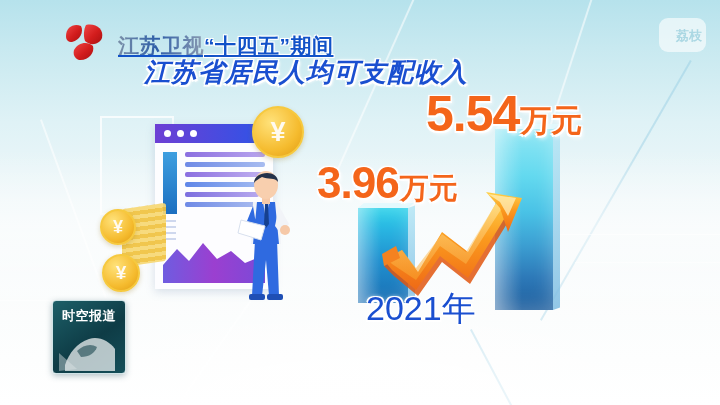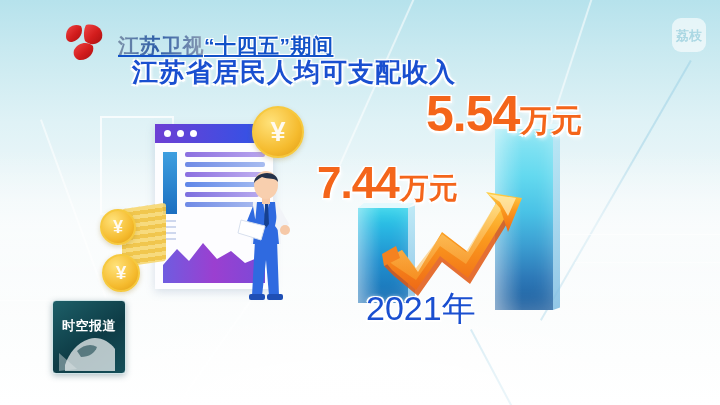--- a/index.html
+++ b/index.html
@@ -30,31 +30,32 @@
     color:#1152c8;letter-spacing:.5px;white-space:nowrap;
     text-shadow:0 0 3px #fff,1px 1px 0 #fff,-1px 1px 0 #fff,1px -1px 0 #fff,-1px -1px 0 #fff;
     text-decoration:underline;
   }
   .brandword{
     background:linear-gradient(90deg,#7a8fa8,#2f5ea8 45%,#8a9ab0);
     -webkit-background-clip:text;background-clip:text;color:transparent;
     font-weight:bold;text-shadow:none;
   }
   .title-line2{
-    position:absolute;left:132px;top:55px;font-size:26px;font-weight:bold;
+    position:absolute;left:144px;top:55px;font-size:26px;font-weight:bold;
     color:#1a4fd0;letter-spacing:1px;white-space:nowrap;
     text-shadow:0 0 4px #fff,1.5px 1.5px 0 #fff,-1.5px 1.5px 0 #fff,1.5px -1.5px 0 #fff,-1.5px -1.5px 0 #fff,2px 2px 3px rgba(255,255,255,.9);
+    font-style:italic;
   }
 
   
   .wm{position:absolute;right:14px;top:18px;display:flex;align-items:center;gap:9px;opacity:.62;}
   .wm-icon{
     width:34px;height:34px;border-radius:9px;background:#fff;
     display:flex;align-items:center;justify-content:center;
-    font-size:13px;font-weight:bold;color:#9dcfdd;line-height:1;
+    font-size:13px;font-weight:bold;color:#9dcfdd;line-height:1;padding-left:13px;
   }
   .wm-text{font-size:29px;font-weight:bold;color:#fff;letter-spacing:2px;
            text-shadow:0 1px 2px rgba(120,170,190,.35);}
 
   
   .illus{position:absolute;left:100px;top:106px;width:212px;height:200px;}
   .win{position:absolute;left:55px;top:18px;width:118px;height:165px;background:#fdfdff;
        box-shadow:0 3px 9px rgba(90,120,160,.22);}
   .win-bar{position:absolute;left:0;top:0;width:100%;height:19px;
            background:linear-gradient(90deg,#6d3fd4,#2a55e8);}
@@ -105,21 +106,21 @@
   .yr{position:absolute;font-size:34px;color:#1a4fd0;white-space:nowrap;
       text-shadow:0 0 4px #fff,1.5px 1.5px 0 #fff,-1.5px 1.5px 0 #fff,1.5px -1.5px 0 #fff,-1.5px -1.5px 0 #fff;}
   .yr1{left:318px;top:286px;margin-left:48px;}
   .yr2{left:452px;top:295px;}
 
   
   .live{position:absolute;left:52px;top:300px;width:72px;height:72px;border-radius:4px;
         background:linear-gradient(145deg,#1d5f68,#0e3c46 55%,#154f5a);
         border:1.5px solid #cfe3e6;overflow:hidden;
         box-shadow:0 2px 6px rgba(40,80,95,.35);}
-  .live-title{position:absolute;left:0;right:0;top:16px;text-align:center;
+  .live-title{position:absolute;left:0;right:0;top:6px;text-align:center;
               font-size:13px;font-weight:bold;color:#fff;letter-spacing:.5px;}
   .live-word{position:absolute;left:0;right:0;top:27px;text-align:center;
              font-size:17px;font-weight:bold;color:#fff;letter-spacing:1px;font-style:italic;
              text-shadow:0 0 4px rgba(0,0,0,.5);}
   .globe{position:absolute;left:6px;top:22px;width:60px;height:48px;opacity:.85;}
 </style>
 </head>
 <body>
 
 <div id="stage">
@@ -278,21 +279,21 @@
       <path d="M4 66 L20 58 L34 76 L60 42 L84 60 L116 8 L120 16 L84 72 L58 54 L34 88 L10 72 Z" fill="url(#og2)" opacity=".55"></path>
 
       <path d="M104 0 L140 6 L126 40 L118 16 Z" fill="url(#og)"></path>
       <path d="M106 2 L134 6 L126 24 L118 10 Z" fill="#fff3c4" opacity=".7"></path>
 
       <path d="M0 62 L14 54 L18 66 L2 74 Z" fill="#f58220"></path>
     </svg>
   </div>
 
   <div class="val val1">
-    <span class="num">7.44</span><span class="unit">万元</span>
+    <span class="num">3.96</span><span class="unit">万元</span>
   </div>
   <div class="val val2">
     <span class="num">5.54</span><span class="unit">万元</span>
   </div>
 
   <div class="yr yr1">2021年</div>
 
   <div class="live">
     <div class="globe">
       <svg viewBox="0 0 60 48" width="60" height="48">

